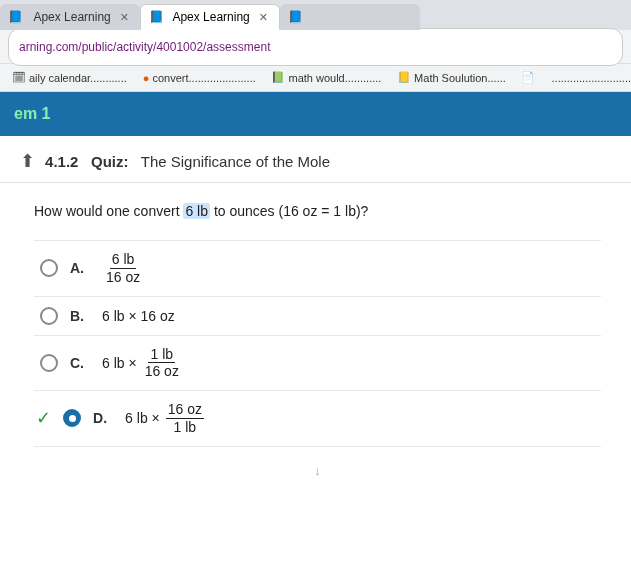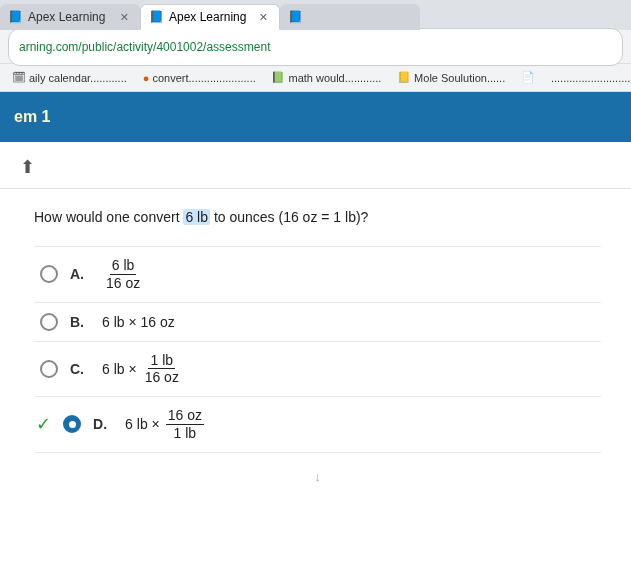--- a/index.html
+++ b/index.html
@@ -39,20 +39,21 @@
     .tab-favicon {
       width: 14px;
       height: 14px;
       display: inline-block;
     }
     .tab-label {
       flex: 1;
       overflow: hidden;
       text-overflow: ellipsis;
       white-space: nowrap;
+      text-align: right;
     }
     .tab-close {
       font-size: 11px;
       color: #666;
       cursor: pointer;
       padding: 1px 3px;
       border-radius: 3px;
     }
 
     
@@ -66,21 +67,21 @@
       gap: 6px;
     }
     .address-input {
       flex: 1;
       background: #fff;
       border: 1px solid #ccc;
       border-radius: 12px;
       height: 38px;
       padding: 0 10px;
       font-size: 12px;
-      color: #15803d;
+      color: #701a75;
     }
 
     
     .bookmarks-bar {
       display: flex;
       align-items: center;
       background: #f1f3f4;
       border-bottom: 1px solid #ddd;
       height: 28px;
       padding: 0 6px;
@@ -95,22 +96,22 @@
       border-radius: 4px;
       font-size: 11px;
       color: #333;
       cursor: pointer;
       white-space: nowrap;
     }
 
     
     .header-bar {
       background: #1a6fa8;
-      color: #fef9c3;
-      height: 50px;
+      color: #86efac;
+      height: 44px;
       display: flex;
       align-items: center;
       padding: 0 14px;
       font-size: 16px;
       font-weight: bold;
     }
 
     
     .quiz-title-bar {
       display: flex;
@@ -261,36 +262,43 @@
   <div class="bookmark-item">
     <span style="color:#e05a00;">●</span>
     <span>convert......................</span>
   </div>
   <div class="bookmark-item">
     <span>📗</span>
     <span>math would............</span>
   </div>
   <div class="bookmark-item">
     <span>📒</span>
-    <span>Mole Soulution......</span>
+    <span>Math Soulution......</span>
   </div>
   <div class="bookmark-item">
     <span>📄</span>
   </div>
   <div class="bookmark-item">
     <span>..............................</span>
   </div>
 </div>
 
 <div class="header-bar">
   <span>em 1</span>
 </div>
 
 <div class="quiz-title-bar">
   <span class="back-icon">⬆</span>
+  <span class="quiz-title">
+    <strong>4.1.2</strong>
+    &nbsp;
+    <strong>Quiz:</strong>
+    &nbsp;
+    <span>The Significance of the Mole</span>
+  </span>
 </div>
 
 <div class="question-area">
   <div class="question-text">
     <span>How would one convert </span><span class="highlight">6 lb</span><span> to ounces (16 oz = 1 lb)?</span>
   </div>
 
   <ul class="options-list">
 
     <li class="option-item">

